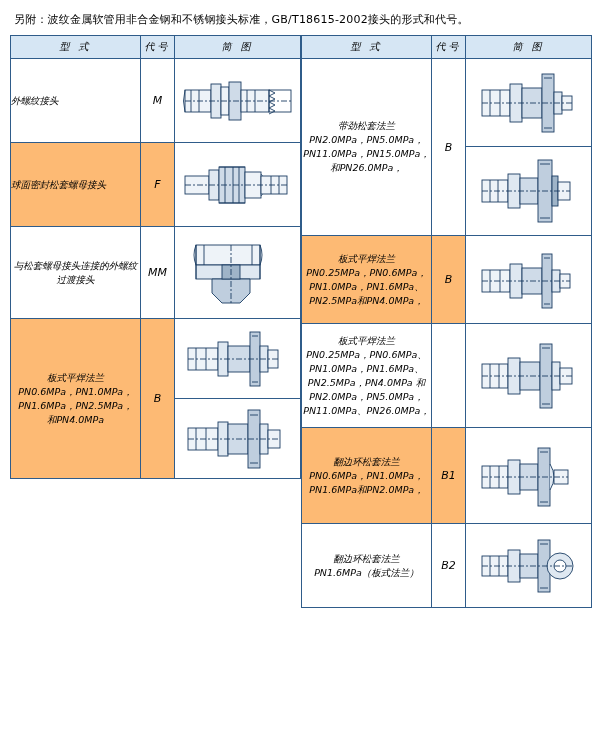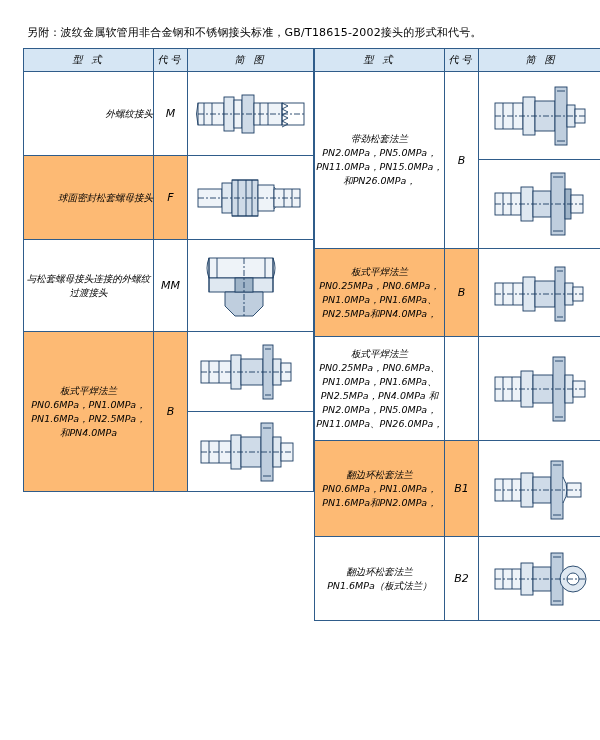--- a/index.html
+++ b/index.html
@@ -12,21 +12,21 @@
     height: 740px;
     font-family: "DejaVu Sans", "Liberation Sans", sans-serif;
     color: #000;
     overflow: hidden;
   }
   .page {
     position: relative;
     width: 600px;
     height: 696px;
     box-sizing: border-box;
-    padding: 13px;
+    padding: 0;
   }
   .doc-title {
     font-size: 11px;
     line-height: 15px;
     padding: 12px 14px 8px 14px;
     color: #000;
     letter-spacing: 0.2px;
   }
   .tables {
     display: flex;
@@ -61,21 +61,21 @@
   .col-code  { width: 34px; }
   .col-fig   { width: 126px; }
 
   td.type {
     padding: 6px 8px;
     font-size: 9.5px;
     line-height: 14px;
     text-align: center;
   }
   td.type.center-one {
-    text-align: right;
+    text-align: left;
   }
   td.code {
     text-align: center;
     font-size: 11px;
   }
   td.fig {
     padding: 0;
     text-align: center;
   }
   .tint { background: #fdba74; }

